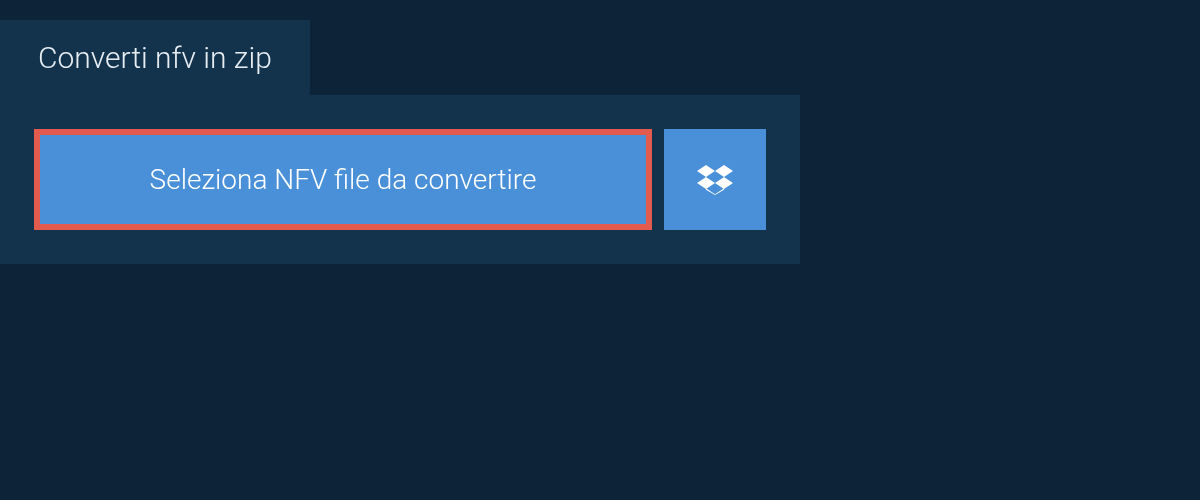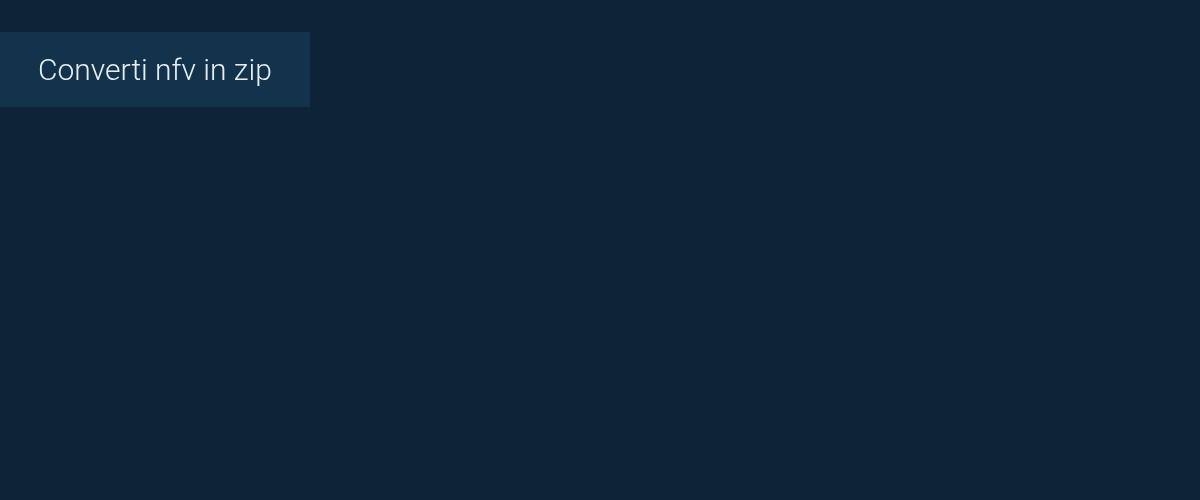--- a/index.html
+++ b/index.html
@@ -8,21 +8,21 @@
       box-sizing: border-box;
     }
     body {
       width: 1200px;
       height: 500px;
       background: #0d2438;
       font-family: -apple-system, BlinkMacSystemFont, "Segoe UI", Roboto, "Helvetica Neue", Arial, sans-serif;
       overflow: hidden;
     }
     .tab-container {
-      padding-top: 32px;
+      padding-top: 20px;
     }
     .tab {
       display: inline-block;
       background: #13334d;
       color: #e8edf2;
       font-size: 30px;
       font-weight: 300;
       padding: 20px 38px;
       margin-left: 0;
     }
@@ -64,13 +64,25 @@
       fill: #ffffff;
     }
   </style>
 </head>
 <body>
 
 <div class="tab-container">
   <div class="tab">
     <span>Converti nfv in zip</span>
   </div>
+  <div class="panel">
+    <div class="button-row">
+      <div class="file-button">
+        <span>Seleziona NFV file da convertire</span>
+      </div>
+      <div class="dropbox-button">
+        <svg viewBox="0 0 24 24">
+          <path d="M6 2L0 6l6 4-6 4 6 4 6-4 6 4 6-4-6-4 6-4-6-4-6 4-6-4zm6 4l6 4-6 4-6-4 6-4zm-6 12.5l6 3.5 6-3.5v-1l-6 4-6-4v1z"></path>
+        </svg>
+      </div>
+    </div>
+  </div>
 </div>
 
 </body></html>

